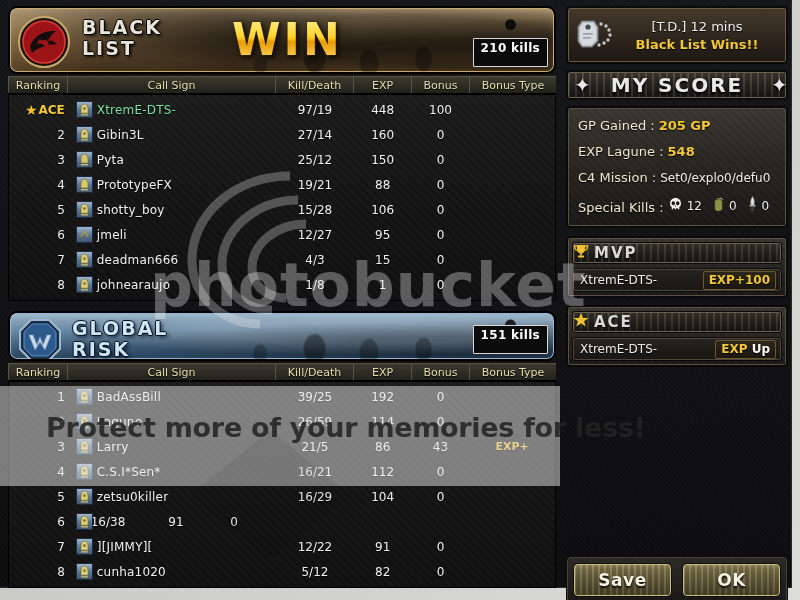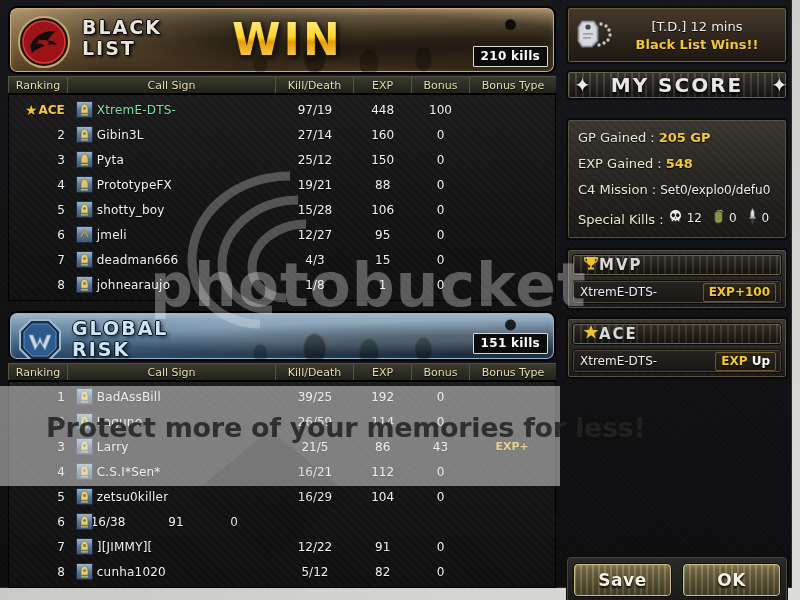--- a/index.html
+++ b/index.html
@@ -84,21 +84,21 @@
     color: #ffdb2e;
     background: linear-gradient(180deg, #fff3a0 0%, #ffd42a 45%, #e89b06 55%, #ffe877 100%);
     -webkit-background-clip: text; background-clip: text;
     -webkit-text-fill-color: transparent;
     filter: drop-shadow(0 0 1px #4a2a00) drop-shadow(2px 2px 2px rgba(0,0,0,.8));
   }
   .killsbadge {
     position: absolute; right: 6px; bottom: 5px; z-index: 4;
     background: #0b0b0b; border: 1px solid #d9d9d9;
     color: #fff; font-size: 12px; font-weight: bold;
-    padding: 2px 7px 3px; border-radius: 1px;
+    padding: 2px 7px 11px; border-radius: 1px;
     letter-spacing: .3px;
   }
 
   
   .thead {
     display: flex; height: 18px; margin: 2px 2px 0;
     background: linear-gradient(180deg, #3c3b31 0%, #2e2d25 50%, #22221c 100%);
     border-top: 1px solid #55543f; border-bottom: 1px solid #000;
     font-size: 11px; color: #e7dfae;
   }
@@ -184,33 +184,33 @@
     box-shadow: inset 0 0 0 1px #6b6151;
     position: relative;
   }
   .titlebar span {
     font-size: 20px; font-weight: bold; color: #e8e8e8;
     letter-spacing: 2px; text-shadow: 0 2px 3px #000, 0 0 2px #000;
   }
   .tb-screw { position:absolute; top:9px; width:9px; height:9px; color:#9a9484; font-size:9px; line-height:9px;}
   .tb-screw.l{left:6px;} .tb-screw.r{right:6px;}
 
-  .scorebox { margin-top: 18px; padding: 10px 10px 9px; }
+  .scorebox { margin-top: 6px; padding: 10px 10px 9px; }
   .srow { display: flex; align-items: baseline; margin-bottom: 11px; font-size: 13px; }
   .srow:last-child { margin-bottom: 2px; }
   .slabel { color: #efe7cf; text-shadow: 0 1px 1px #000; white-space: nowrap; }
   .sval { color: #f2c836; font-weight: bold; margin-left: 4px; text-shadow: 0 1px 1px #000; }
   .sval.plain { color: #efefef; font-weight: normal; font-size: 12px; }
   .spkills { display: flex; align-items: center; gap: 4px; margin-left: 4px; }
   .spkills .n { color: #efefef; font-size: 12px; margin-right: 6px; text-shadow: 0 1px 1px #000; }
 
   .awardwrap { margin-top: 8px; }
   .award { padding: 4px; margin-bottom: 7px; }
   .award-head {
-    height: 22px; display: flex; align-items: center; padding-left: 10px; 
+    height: 22px; display: flex; align-items: center; padding-left: 0; gap: 5px;
     border: 1px solid #0a0a0a; border-radius: 3px;
     background:
       repeating-linear-gradient(90deg, rgba(255,255,255,.06) 0 2px, rgba(0,0,0,.25) 2px 7px),
       linear-gradient(180deg, #433d33 0%, #29251f 60%, #1a1815 100%);
     box-shadow: inset 0 0 0 1px #6a6051;
   }
   .award-head span.lbl {
     font-size: 15px; font-weight: bold; color: #d9d9d9;
     letter-spacing: 2px; text-shadow: 0 1px 2px #000;
   }
@@ -770,21 +770,21 @@
         <span>MY SCORE</span>
         <span class="tb-screw r">✦</span>
       </div>
 
       <div class="panel scorebox">
         <div class="srow">
           <span class="slabel">GP Gained :</span>
           <span class="sval">205 GP</span>
         </div>
         <div class="srow">
-          <span class="slabel">EXP Gained :</span>
+          <span class="slabel">EXP Lagune :</span>
           <span class="sval">548</span>
         </div>
         <div class="srow">
           <span class="slabel">C4 Mission :</span>
           <span class="sval plain">Set0/explo0/defu0</span>
         </div>
         <div class="srow">
           <span class="slabel">Special Kills :</span>
           <span class="spkills">
             <span>

